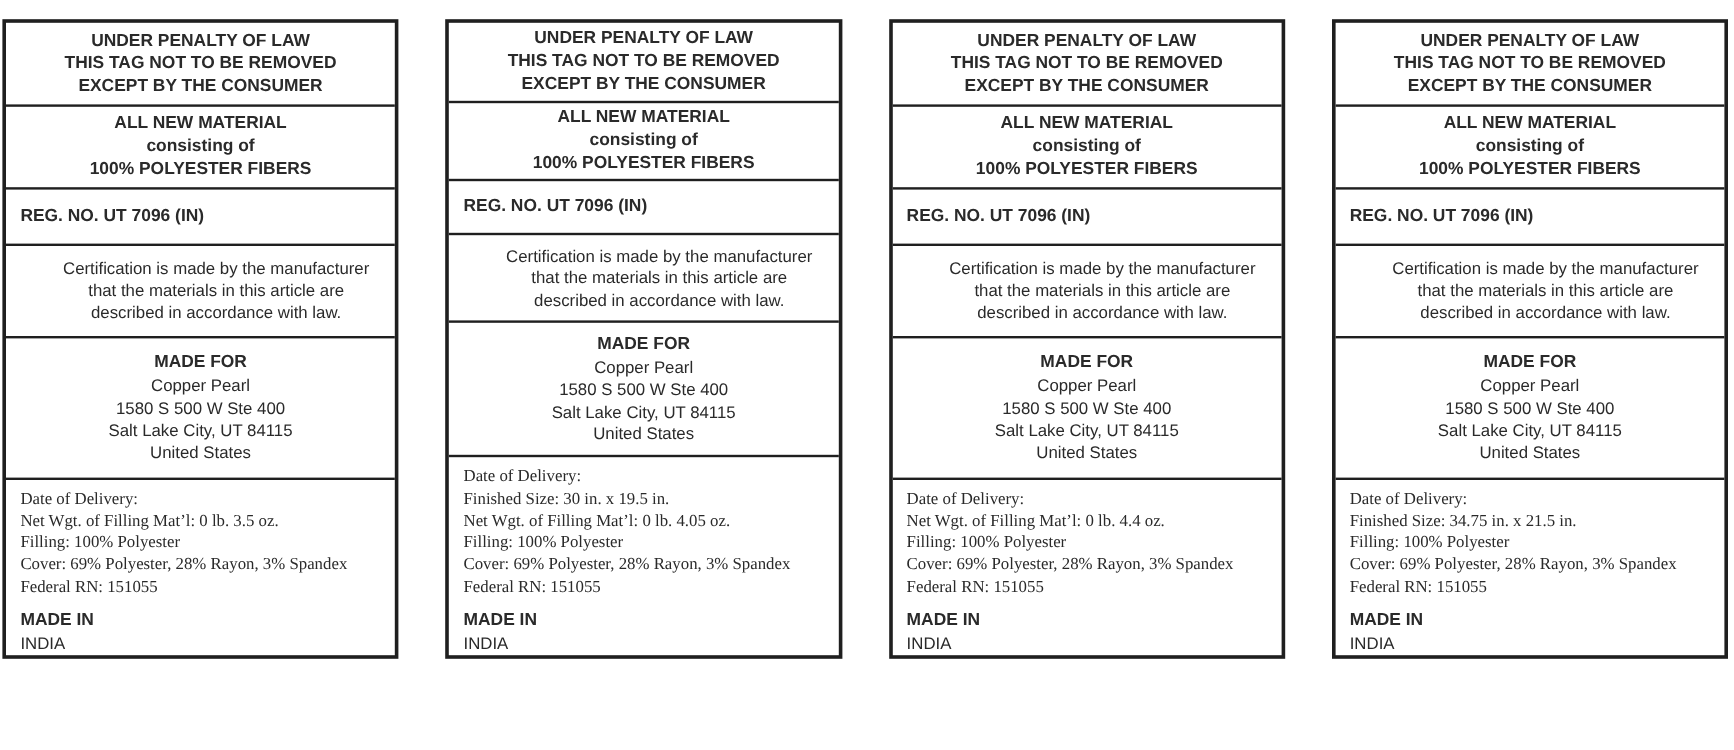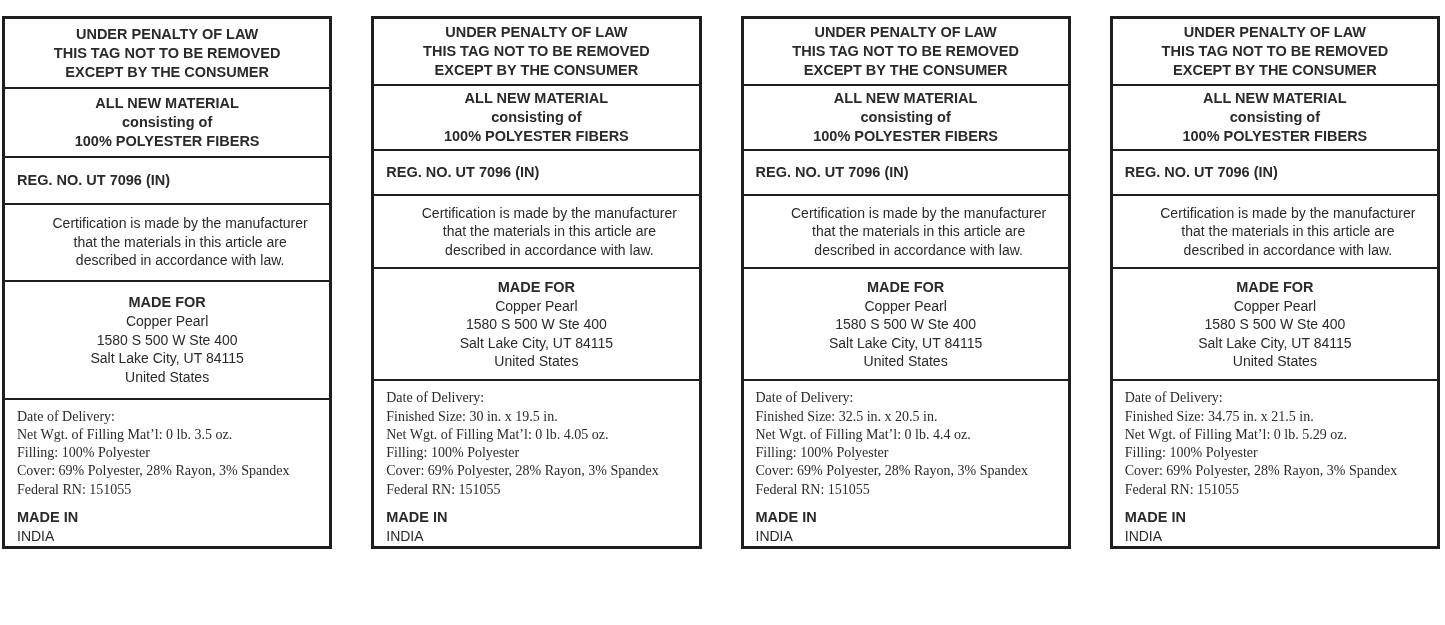--- a/index.html
+++ b/index.html
@@ -162,21 +162,20 @@
     </div>
     <div class="sec sec-madefor center">
       <div class="heading">MADE FOR</div>
       <div>Copper Pearl</div>
       <div>1580 S 500 W Ste 400</div>
       <div>Salt Lake City, UT 84115</div>
       <div>United States</div>
     </div>
     <div class="sec sec-details">
       <div class="dline">Date of Delivery:</div>
-      <div class="dline">Finished Size: 32.5 in. x 20.5 in.</div>
       <div class="dline">Net Wgt. of Filling Mat’l: 0 lb. 4.4 oz.</div>
       <div class="dline">Filling: 100% Polyester</div>
       <div class="dline">Cover: 69% Polyester, 28% Rayon, 3% Spandex</div>
       <div class="dline">Federal RN: 151055</div>
       <div class="madein">
         <div class="heading">MADE IN</div>
         <div>INDIA</div>
       </div>
     </div>
   </div>
@@ -203,21 +202,20 @@
     <div class="sec sec-madefor center">
       <div class="heading">MADE FOR</div>
       <div>Copper Pearl</div>
       <div>1580 S 500 W Ste 400</div>
       <div>Salt Lake City, UT 84115</div>
       <div>United States</div>
     </div>
     <div class="sec sec-details">
       <div class="dline">Date of Delivery:</div>
       <div class="dline">Finished Size: 34.75 in. x 21.5 in.</div>
-      <div class="dline">Net Wgt. of Filling Mat’l: 0 lb. 5.29 oz.</div>
       <div class="dline">Filling: 100% Polyester</div>
       <div class="dline">Cover: 69% Polyester, 28% Rayon, 3% Spandex</div>
       <div class="dline">Federal RN: 151055</div>
       <div class="madein">
         <div class="heading">MADE IN</div>
         <div>INDIA</div>
       </div>
     </div>
   </div>
 </div>

